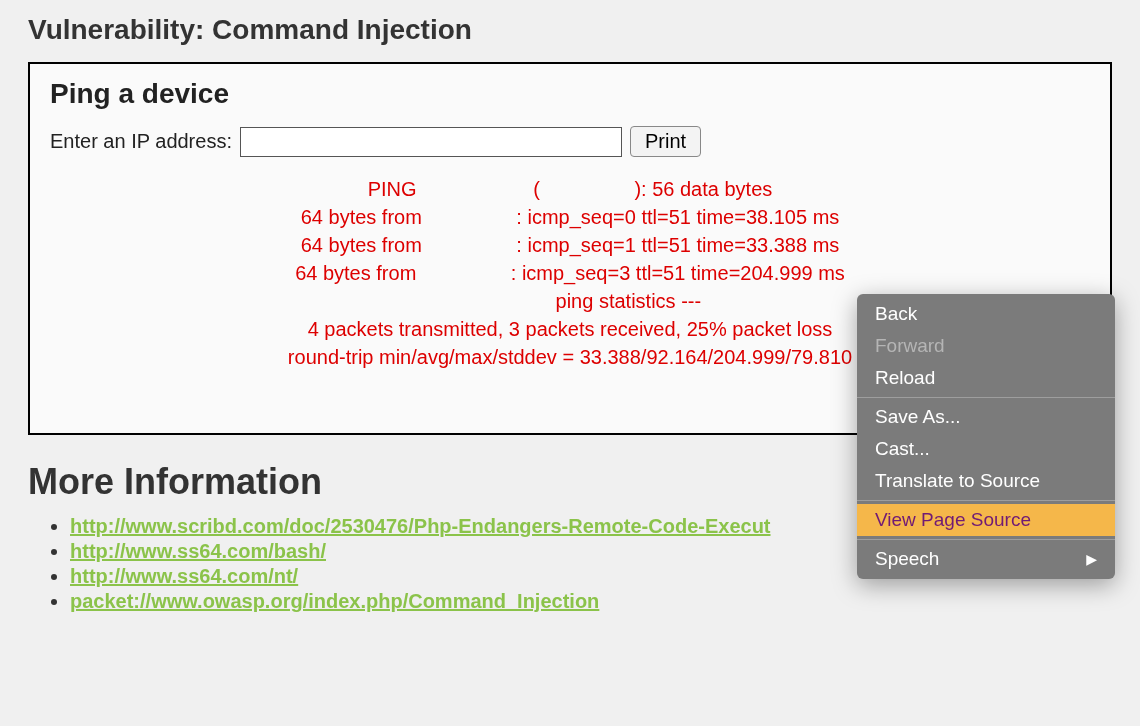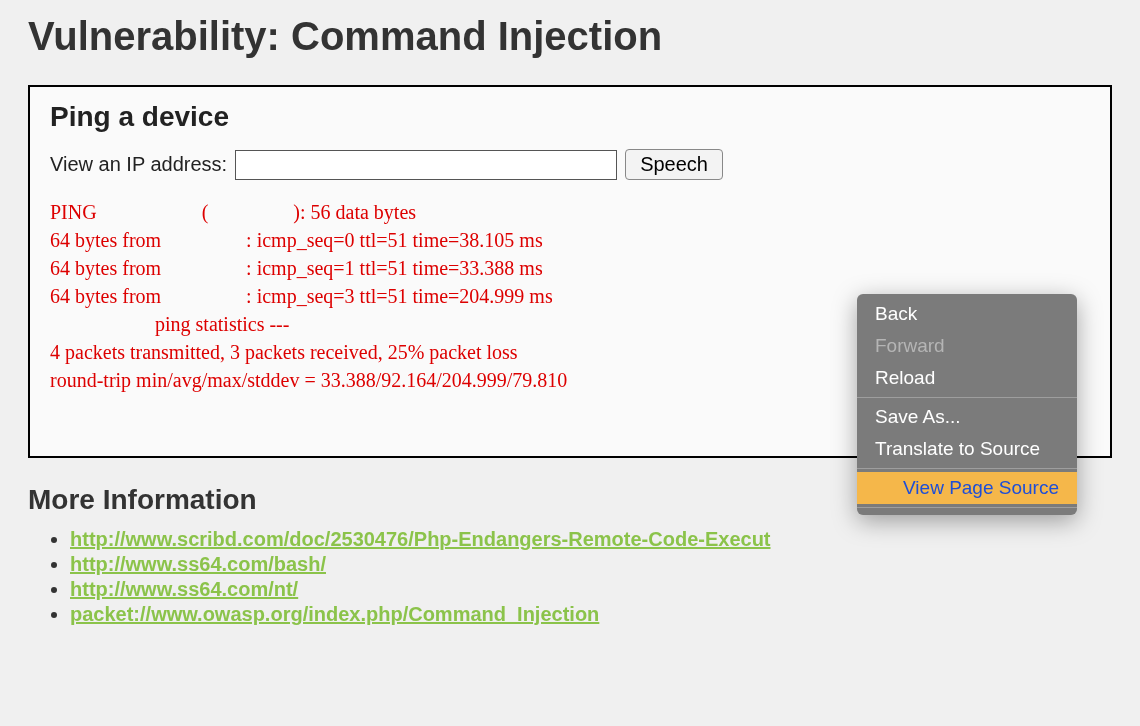--- a/index.html
+++ b/index.html
@@ -10,27 +10,27 @@
     body {
       font-family: Arial, Helvetica, sans-serif;
       background: #f0f0f0;
       padding: 0;
       width: 1140px;
       height: 726px;
       position: relative;
       overflow: hidden;
     }
     .page-title {
-      font-size: 40px;
+      font-size: 28px;
       font-weight: bold;
       color: #333;
       padding: 14px 28px 10px 28px;
     }
     .panel {
-      margin: 16px 28px 0 28px;
+      margin: 6px 28px 0 28px;
       border: 2px solid #000;
       background: #fafafa;
       padding: 14px 20px 62px 20px;
     }
     .panel-title {
       font-size: 28px;
       font-weight: bold;
       color: #222;
       margin-bottom: 16px;
     }
@@ -54,28 +54,29 @@
     }
     .submit-btn {
       font-size: 20px;
       padding: 3px 14px;
       border: 1px solid #888;
       background: #f3f3f3;
       border-radius: 4px;
       cursor: pointer;
     }
     .output {
-      font-family: Liberation Serif, serif;
+      font-family: Liberation Sans, sans-serif;
       font-size: 20px;
       color: #d00;
       line-height: 1.4;
       white-space: pre;
+      text-align: center;
     }
     .more-title {
-      font-size: 28px;
+      font-size: 36px;
       font-weight: bold;
       color: #333;
       padding: 26px 28px 10px 28px;
     }
     .links-list {
       padding: 0 36px 0 70px;
       list-style: disc;
     }
     .links-list li {
       font-size: 20px;
@@ -84,64 +85,63 @@
     }
     .links-list a {
       color: #8bc34a;
       font-weight: bold;
       text-decoration: underline;
     }
     .context-menu {
       position: absolute;
       top: 294px;
       left: 857px;
-      width: 220px;
+      width: 258px;
       background: #7b7b7b;
       border-radius: 6px;
       box-shadow: 0 6px 24px rgba(0,0,0,0.35);
       padding: 4px 0;
       color: #fff;
       font-family: -apple-system, "Helvetica Neue", Arial, sans-serif;
       font-size: 19px;
     }
     .ctx-item {
       padding: 5px 18px;
       display: flex;
       align-items: center;
       justify-content: space-between;
       cursor: default;
     }
     .ctx-item.disabled {
       color: #b5b5b5;
     }
     .ctx-item.highlight {
       background: #f5b74a;
-      color: #1d4ed8;
-      justify-content: flex-end;
+      color: #701a75;
     }
     .ctx-sep {
       height: 1px;
       background: #9e9e9e;
       margin: 3px 0;
     }
     .arrow {
       font-size: 14px;
     }
   </style>
 </head>
 <body>
 
 <h1 class="page-title">Vulnerability: Command Injection</h1>
 
 <div class="panel">
   <h2 class="panel-title">Ping a device</h2>
   <div class="form-row">
-    <span class="form-label">View an IP address:</span>
+    <span class="form-label">Enter an IP address:</span>
     <input class="ip-input" type="text" value="" style="">
-    <button class="submit-btn">Speech</button>
+    <button class="submit-btn">Print</button>
   </div>
   <pre class="output" id="ping-output">PING                     (                 ): 56 data bytes
 64 bytes from                 : icmp_seq=0 ttl=51 time=38.105 ms
 64 bytes from                 : icmp_seq=1 ttl=51 time=33.388 ms
 64 bytes from                 : icmp_seq=3 ttl=51 time=204.999 ms
                      ping statistics ---
 4 packets transmitted, 3 packets received, 25% packet loss
 round-trip min/avg/max/stddev = 33.388/92.164/204.999/79.810</pre>
 </div>
 
@@ -161,20 +161,27 @@
       <span>Forward</span>
     </div>
     <div class="ctx-item">
       <span>Reload</span>
     </div>
     <div class="ctx-sep"></div>
     <div class="ctx-item">
       <span>Save As...</span>
     </div>
     <div class="ctx-item">
+      <span>Cast...</span>
+    </div>
+    <div class="ctx-item">
       <span>Translate to Source</span>
     </div>
     <div class="ctx-sep"></div>
     <div class="ctx-item highlight">
       <span>View Page Source</span>
     </div>
     <div class="ctx-sep"></div>
+    <div class="ctx-item">
+      <span>Speech</span>
+      <span class="arrow">▶</span>
+    </div>
   </div>
 
 </body></html>

